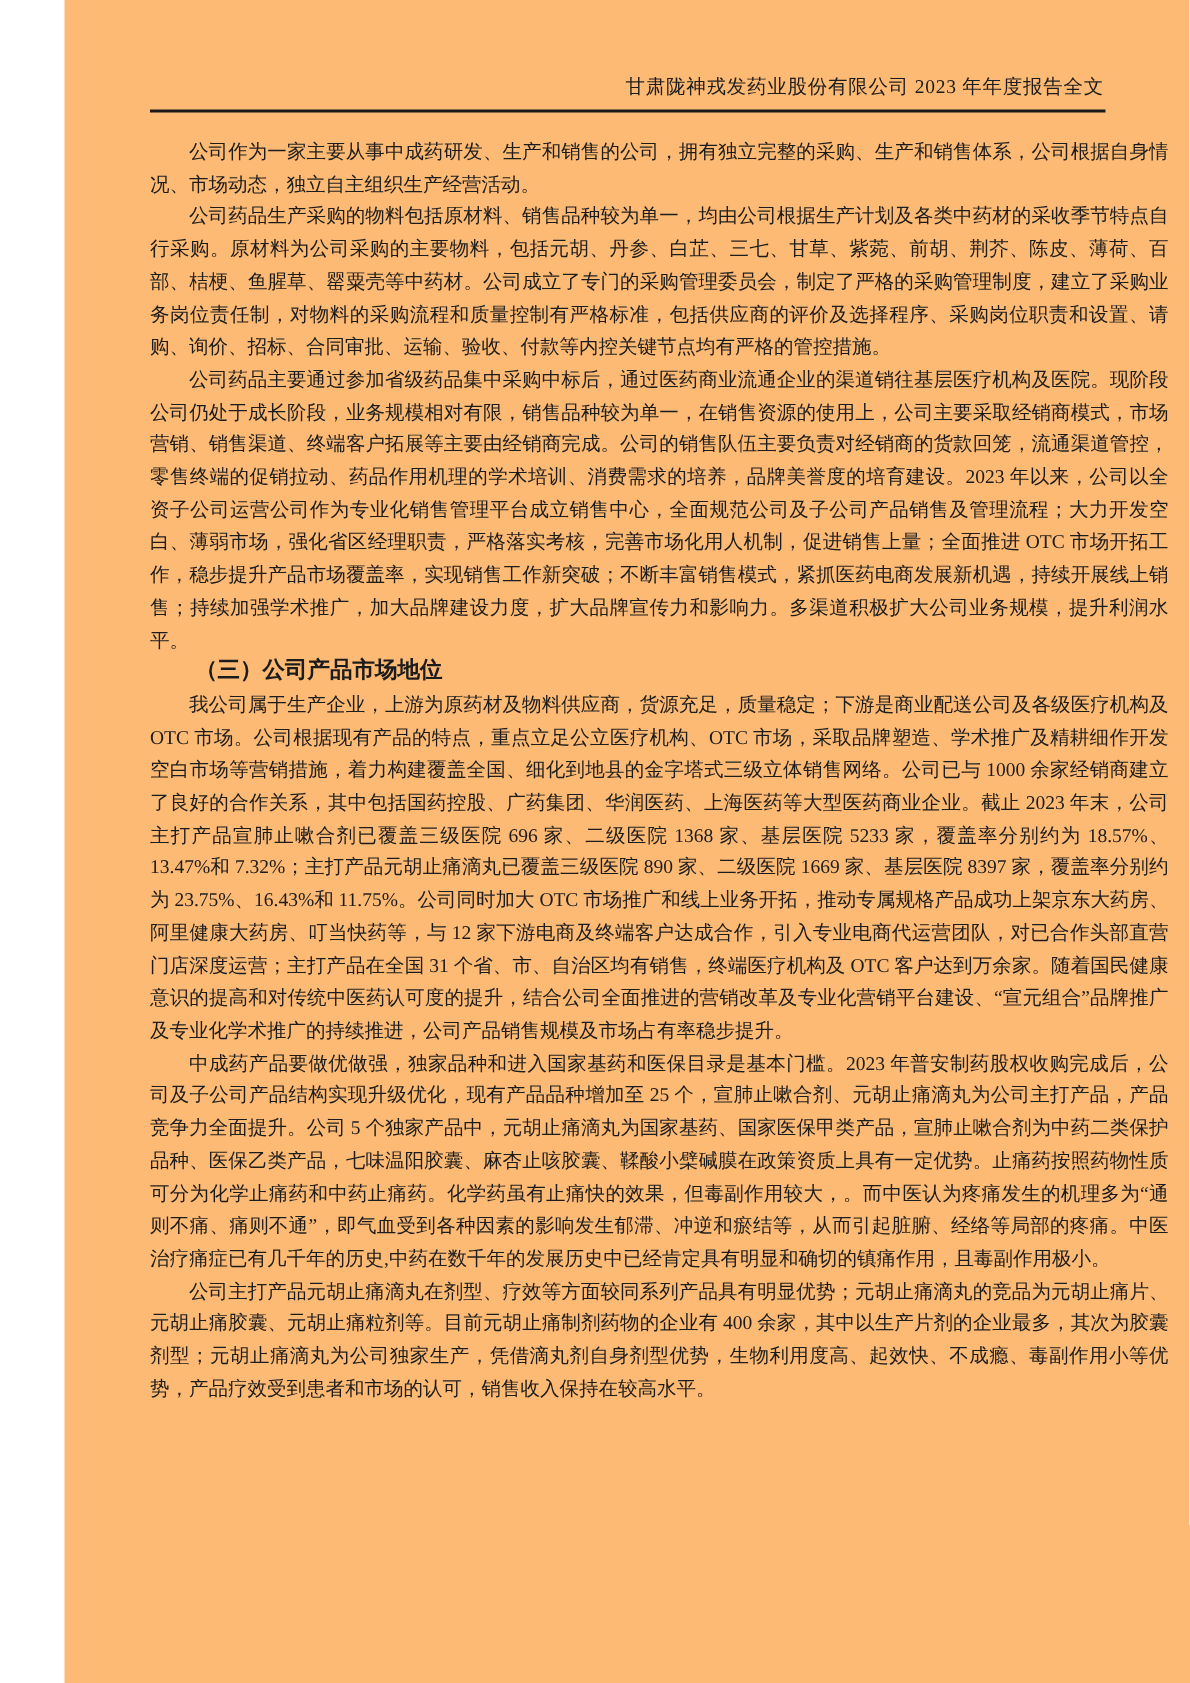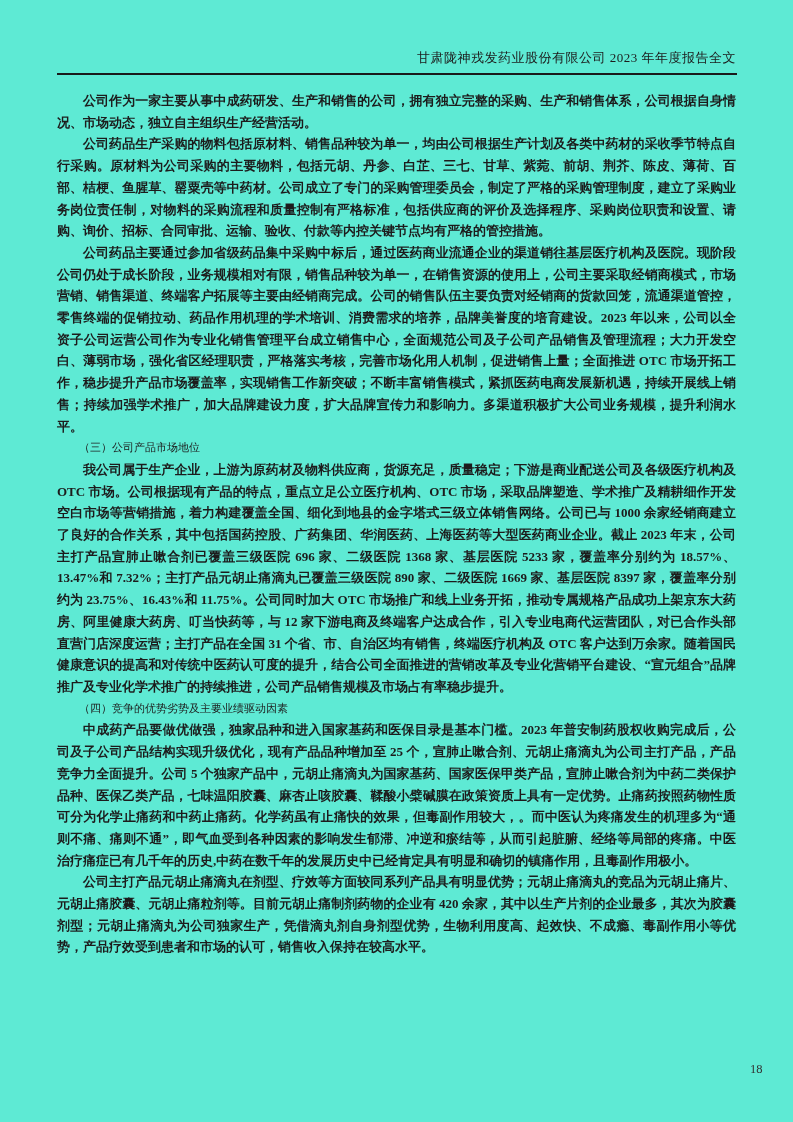--- a/index.html
+++ b/index.html
@@ -8,21 +8,22 @@
     width: 793px;
     height: 1122px;
     position: relative;
     overflow: hidden;
     font-family: "Liberation Serif", "DejaVu Serif", serif;
     color: #1c1c1c;
   }
   .page {
     position: absolute;
     inset: 0;
-    background: #5eead4;
+    background: #fdba74;
+    margin-left: 43px;
   }
   .header {
     position: absolute;
     top: 49px;
     left: 57px;
     right: 57px;
     text-align: right;
     font-size: 13px;
     letter-spacing: 0.5px;
     color: #1c1c1c;
@@ -40,25 +41,24 @@
     left: 57px;
     width: 679px;
     font-size: 13px;
     line-height: 21.7px;
     text-align: justify;
     color: #1c1c1c;
   }
   .doc-body p.paragraph {
     text-indent: 2em;
     margin: 0;
-    font-weight: bold;
   }
   .doc-body h3.heading {
-    font-size: 11px;
-    font-weight: normal;
+    font-size: 15px;
+    font-weight: bold;
     text-indent: 2em;
     margin: 0;
     line-height: 21.7px;
     text-align: left;
   }
   .page-number {
     position: absolute;
     top: 1062px;
     left: 750px;
     font-size: 12.5px;
@@ -70,18 +70,17 @@
 
 <div class="page">
   <div class="header">甘肃陇神戎发药业股份有限公司 2023 年年度报告全文</div>
   <div class="header-divider"></div>
   <div class="doc-body">
       <p class="paragraph">公司作为一家主要从事中成药研发、生产和销售的公司，拥有独立完整的采购、生产和销售体系，公司根据自身情况、市场动态，独立自主组织生产经营活动。</p>
       <p class="paragraph">公司药品生产采购的物料包括原材料、销售品种较为单一，均由公司根据生产计划及各类中药材的采收季节特点自行采购。原材料为公司采购的主要物料，包括元胡、丹参、白芷、三七、甘草、紫菀、前胡、荆芥、陈皮、薄荷、百部、桔梗、鱼腥草、罂粟壳等中药材。公司成立了专门的采购管理委员会，制定了严格的采购管理制度，建立了采购业务岗位责任制，对物料的采购流程和质量控制有严格标准，包括供应商的评价及选择程序、采购岗位职责和设置、请购、询价、招标、合同审批、运输、验收、付款等内控关键节点均有严格的管控措施。</p>
       <p class="paragraph">公司药品主要通过参加省级药品集中采购中标后，通过医药商业流通企业的渠道销往基层医疗机构及医院。现阶段公司仍处于成长阶段，业务规模相对有限，销售品种较为单一，在销售资源的使用上，公司主要采取经销商模式，市场营销、销售渠道、终端客户拓展等主要由经销商完成。公司的销售队伍主要负责对经销商的货款回笼，流通渠道管控，零售终端的促销拉动、药品作用机理的学术培训、消费需求的培养，品牌美誉度的培育建设。2023 年以来，公司以全资子公司运营公司作为专业化销售管理平台成立销售中心，全面规范公司及子公司产品销售及管理流程；大力开发空白、薄弱市场，强化省区经理职责，严格落实考核，完善市场化用人机制，促进销售上量；全面推进 OTC 市场开拓工作，稳步提升产品市场覆盖率，实现销售工作新突破；不断丰富销售模式，紧抓医药电商发展新机遇，持续开展线上销售；持续加强学术推广，加大品牌建设力度，扩大品牌宣传力和影响力。多渠道积极扩大公司业务规模，提升利润水平。</p>
       <h3 class="heading">（三）公司产品市场地位</h3>
       <p class="paragraph">我公司属于生产企业，上游为原药材及物料供应商，货源充足，质量稳定；下游是商业配送公司及各级医疗机构及 OTC 市场。公司根据现有产品的特点，重点立足公立医疗机构、OTC 市场，采取品牌塑造、学术推广及精耕细作开发空白市场等营销措施，着力构建覆盖全国、细化到地县的金字塔式三级立体销售网络。公司已与 1000 余家经销商建立了良好的合作关系，其中包括国药控股、广药集团、华润医药、上海医药等大型医药商业企业。截止 2023 年末，公司主打产品宣肺止嗽合剂已覆盖三级医院 696 家、二级医院 1368 家、基层医院 5233 家，覆盖率分别约为 18.57%、13.47%和 7.32%；主打产品元胡止痛滴丸已覆盖三级医院 890 家、二级医院 1669 家、基层医院 8397 家，覆盖率分别约为 23.75%、16.43%和 11.75%。公司同时加大 OTC 市场推广和线上业务开拓，推动专属规格产品成功上架京东大药房、阿里健康大药房、叮当快药等，与 12 家下游电商及终端客户达成合作，引入专业电商代运营团队，对已合作头部直营门店深度运营；主打产品在全国 31 个省、市、自治区均有销售，终端医疗机构及 OTC 客户达到万余家。随着国民健康意识的提高和对传统中医药认可度的提升，结合公司全面推进的营销改革及专业化营销平台建设、“宣元组合”品牌推广及专业化学术推广的持续推进，公司产品销售规模及市场占有率稳步提升。</p>
-      <h3 class="heading">（四）竞争的优势劣势及主要业绩驱动因素</h3>
       <p class="paragraph">中成药产品要做优做强，独家品种和进入国家基药和医保目录是基本门槛。2023 年普安制药股权收购完成后，公司及子公司产品结构实现升级优化，现有产品品种增加至 25 个，宣肺止嗽合剂、元胡止痛滴丸为公司主打产品，产品竞争力全面提升。公司 5 个独家产品中，元胡止痛滴丸为国家基药、国家医保甲类产品，宣肺止嗽合剂为中药二类保护品种、医保乙类产品，七味温阳胶囊、麻杏止咳胶囊、鞣酸小檗碱膜在政策资质上具有一定优势。止痛药按照药物性质可分为化学止痛药和中药止痛药。化学药虽有止痛快的效果，但毒副作用较大，。而中医认为疼痛发生的机理多为“通则不痛、痛则不通”，即气血受到各种因素的影响发生郁滞、冲逆和瘀结等，从而引起脏腑、经络等局部的疼痛。中医治疗痛症已有几千年的历史,中药在数千年的发展历史中已经肯定具有明显和确切的镇痛作用，且毒副作用极小。</p>
-      <p class="paragraph">公司主打产品元胡止痛滴丸在剂型、疗效等方面较同系列产品具有明显优势；元胡止痛滴丸的竞品为元胡止痛片、元胡止痛胶囊、元胡止痛粒剂等。目前元胡止痛制剂药物的企业有 420 余家，其中以生产片剂的企业最多，其次为胶囊剂型；元胡止痛滴丸为公司独家生产，凭借滴丸剂自身剂型优势，生物利用度高、起效快、不成瘾、毒副作用小等优势，产品疗效受到患者和市场的认可，销售收入保持在较高水平。</p>
+      <p class="paragraph">公司主打产品元胡止痛滴丸在剂型、疗效等方面较同系列产品具有明显优势；元胡止痛滴丸的竞品为元胡止痛片、元胡止痛胶囊、元胡止痛粒剂等。目前元胡止痛制剂药物的企业有 400 余家，其中以生产片剂的企业最多，其次为胶囊剂型；元胡止痛滴丸为公司独家生产，凭借滴丸剂自身剂型优势，生物利用度高、起效快、不成瘾、毒副作用小等优势，产品疗效受到患者和市场的认可，销售收入保持在较高水平。</p>
     </div>
   <div class="page-number">18</div>
 </div>
 
 </body></html>

